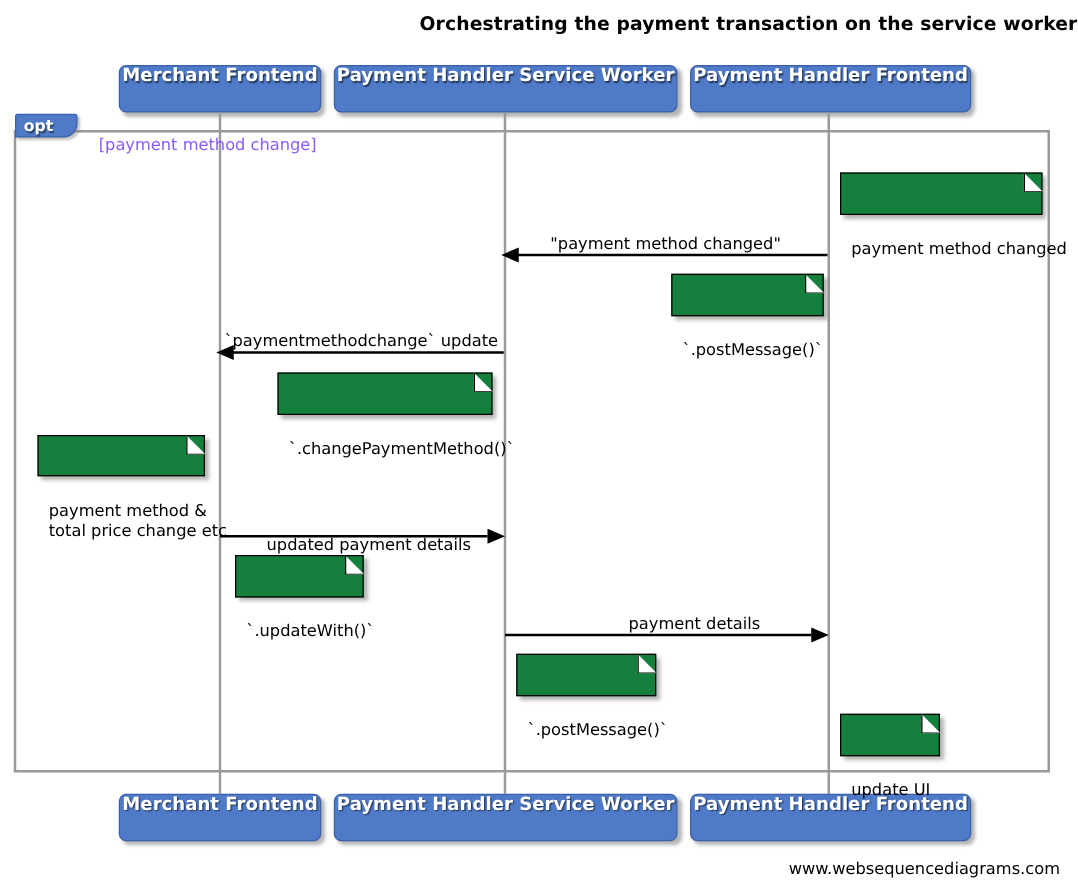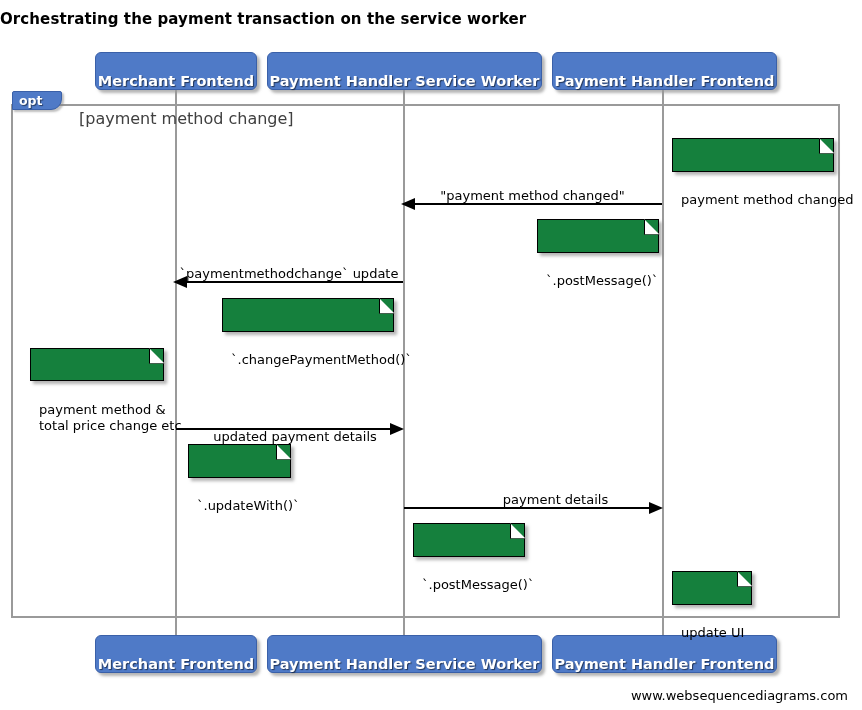--- a/index.html
+++ b/index.html
@@ -19,37 +19,37 @@
     background: #ffffff;
     overflow: hidden;
   }
 
   
   .diagram-title {
     position: absolute;
     top: 10px;
     left: 0;
     width: 862px;
-    text-align: left;
+    text-align: right;
     font-size: 15px;
     font-weight: bold;
     letter-spacing: 0.1px;
     color: #000;
   }
 
   
   .participant {
     position: absolute;
     height: 38px;
     border-radius: 6px;
     background: #4f7ac7;
     border: 1px solid #3a60a8;
     box-shadow: 3px 3px 3px rgba(120,120,120,0.55);
     display: flex;
-    align-items: flex-end;
+    align-items: flex-start;
     justify-content: center;
     box-sizing: border-box;
   }
   .participant span {
     color: #ffffff;
     font-size: 14.5px;
     font-weight: bold;
     text-shadow: 1px 1px 1px rgba(0,0,0,0.55);
     white-space: nowrap;
   }
@@ -84,22 +84,22 @@
     padding-left: 6px;
   }
   .opt-tab span {
     color: #ffffff;
     font-size: 12.5px;
     font-weight: bold;
     text-shadow: 1px 1px 1px rgba(0,0,0,0.5);
   }
   .opt-guard {
     position: absolute;
-    font-size: 16px;
-    color: #404040;
+    font-size: 13px;
+    color: #8b5cf6;
     white-space: nowrap;
   }
 
   
   .msg-line {
     position: absolute;
     height: 2px;
     background: #000000;
   }
   .msg-label {

